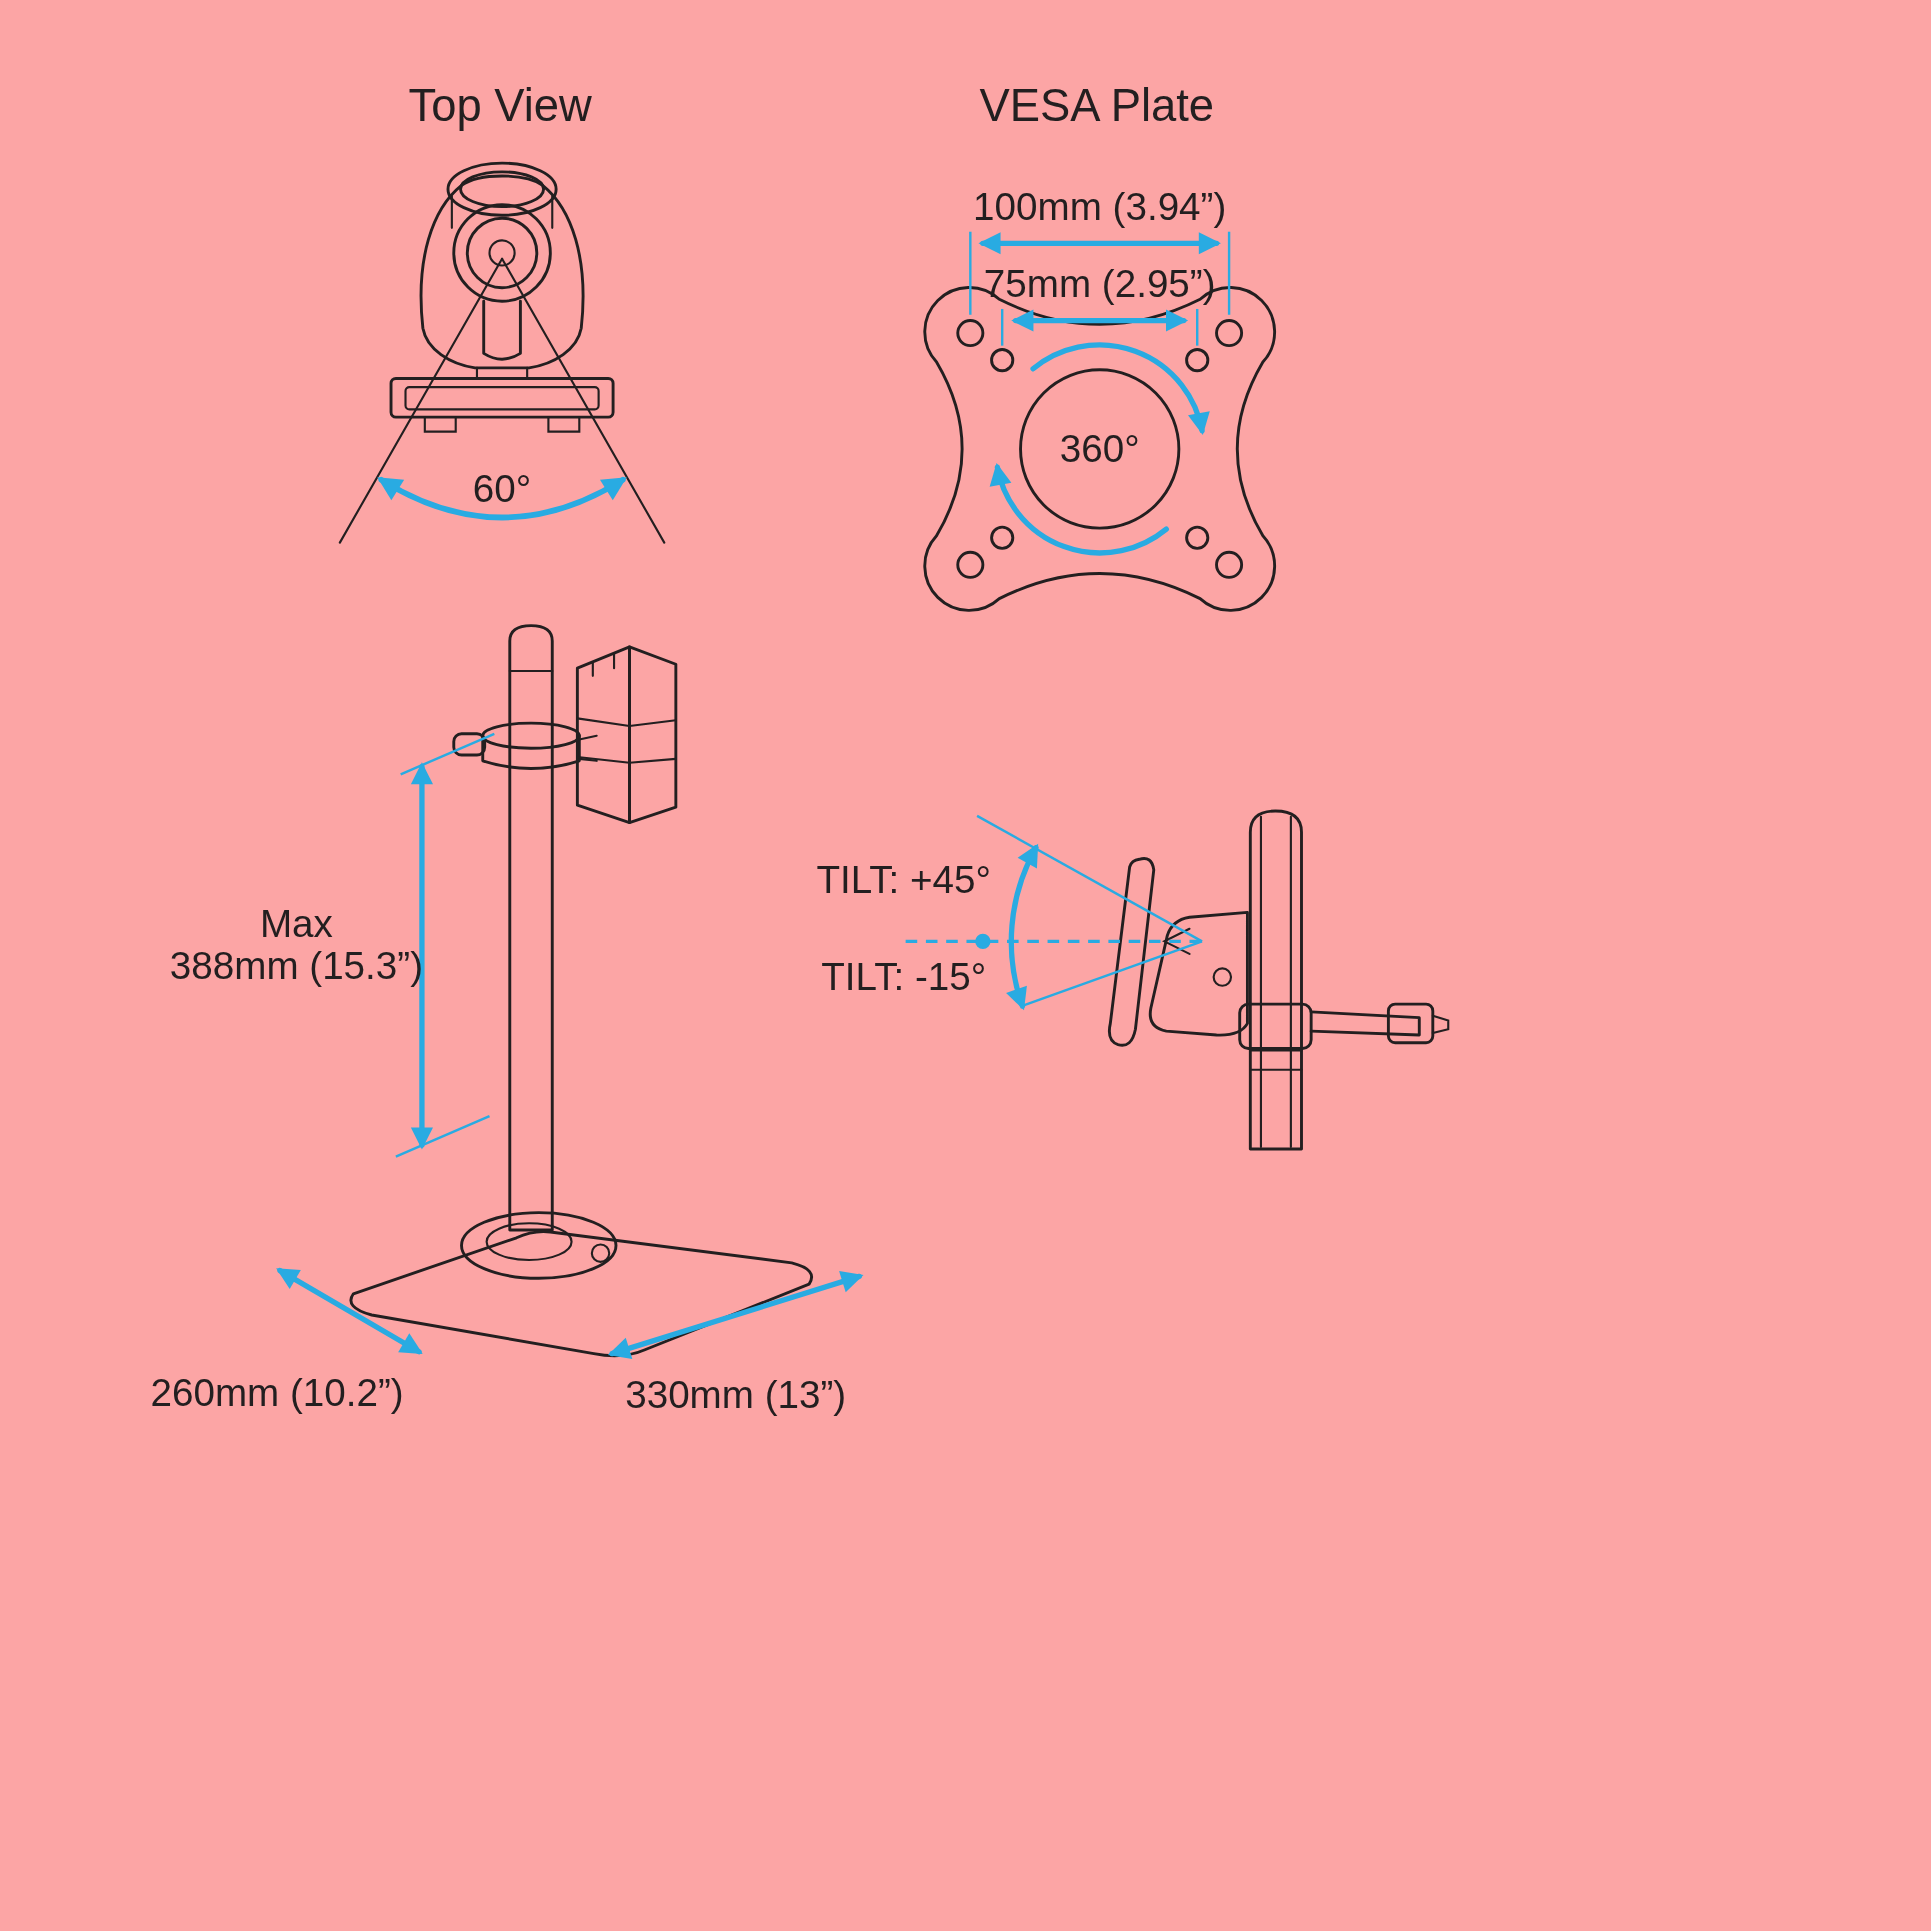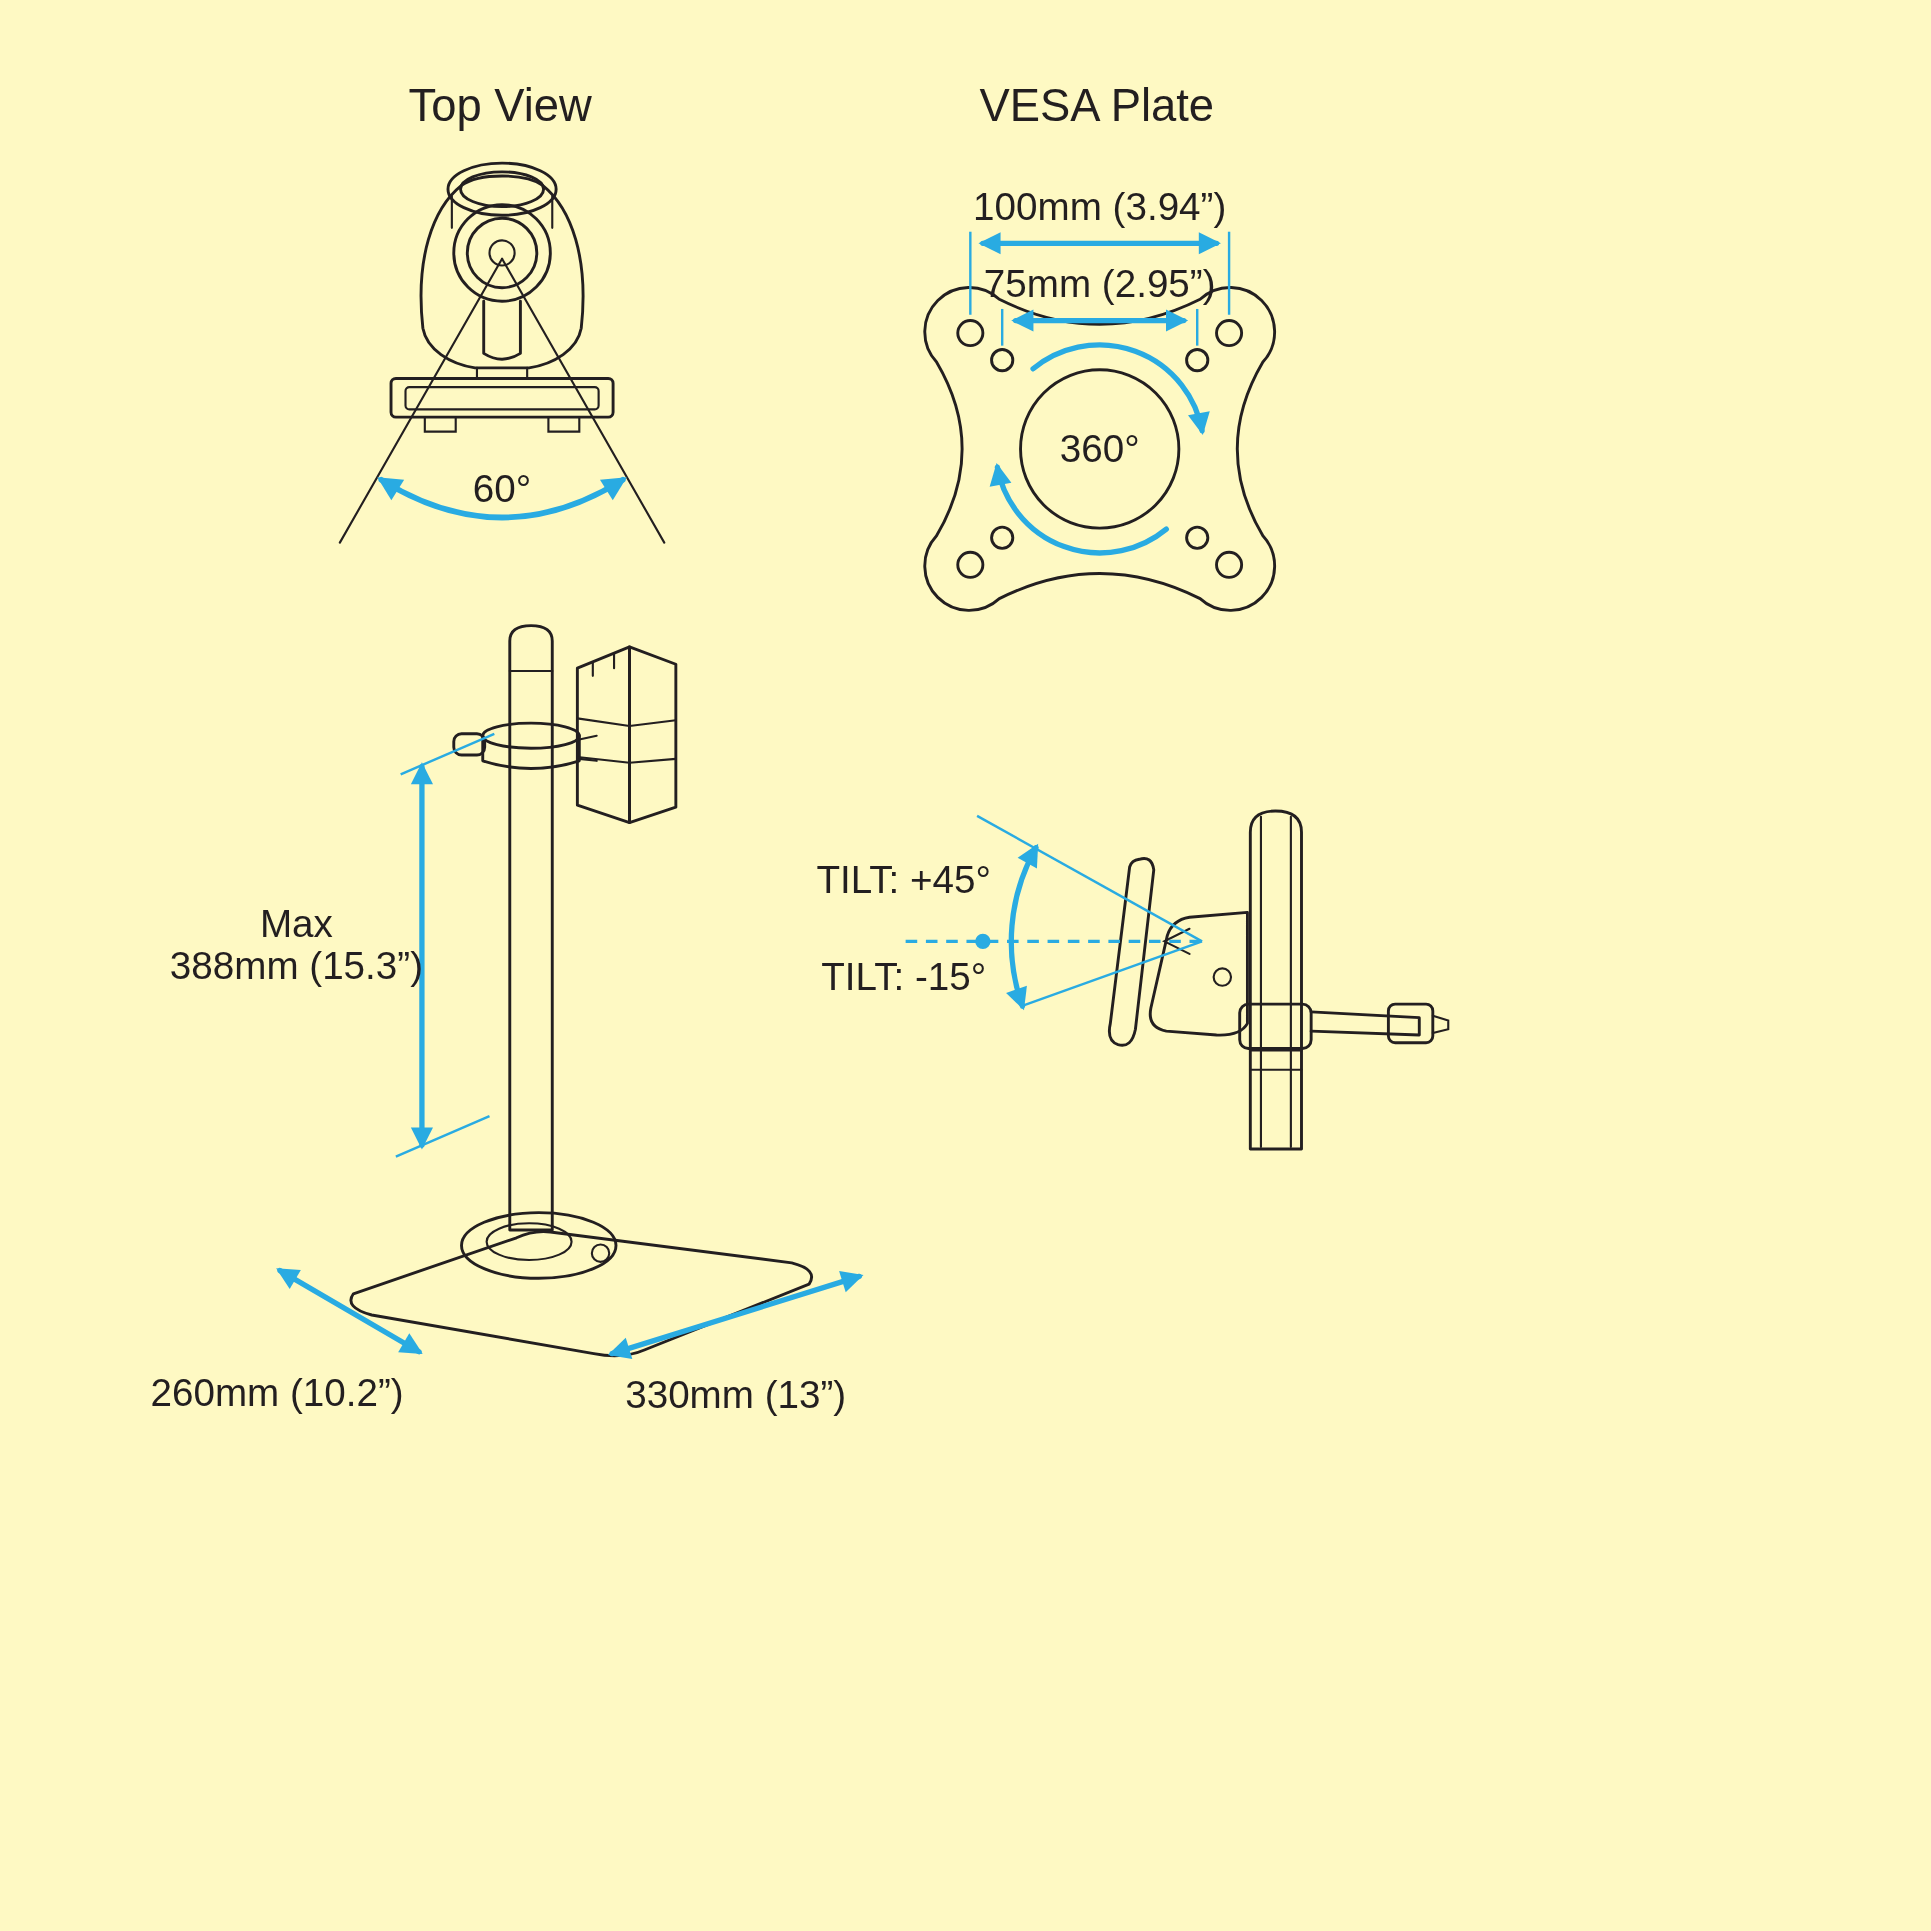--- a/index.html
+++ b/index.html
@@ -3,21 +3,21 @@
 <meta charset="utf-8">
 <style>
   html, body {
     margin: 0; padding: 0;
     background: #ffffff;
   }
   #canvas {
     position: relative;
     width: 1931px;
     height: 1931px;
-    background: #fef9c3;
+    background: #fca5a5;
     font-family: "Liberation Sans", sans-serif;
     overflow: hidden;
   }
   svg { display: block; }
   text {
     font-family: "Liberation Sans", sans-serif;
     fill: #231F20;
   }
   .title { font-size: 47px; }
   .dim   { font-size: 40px; }

